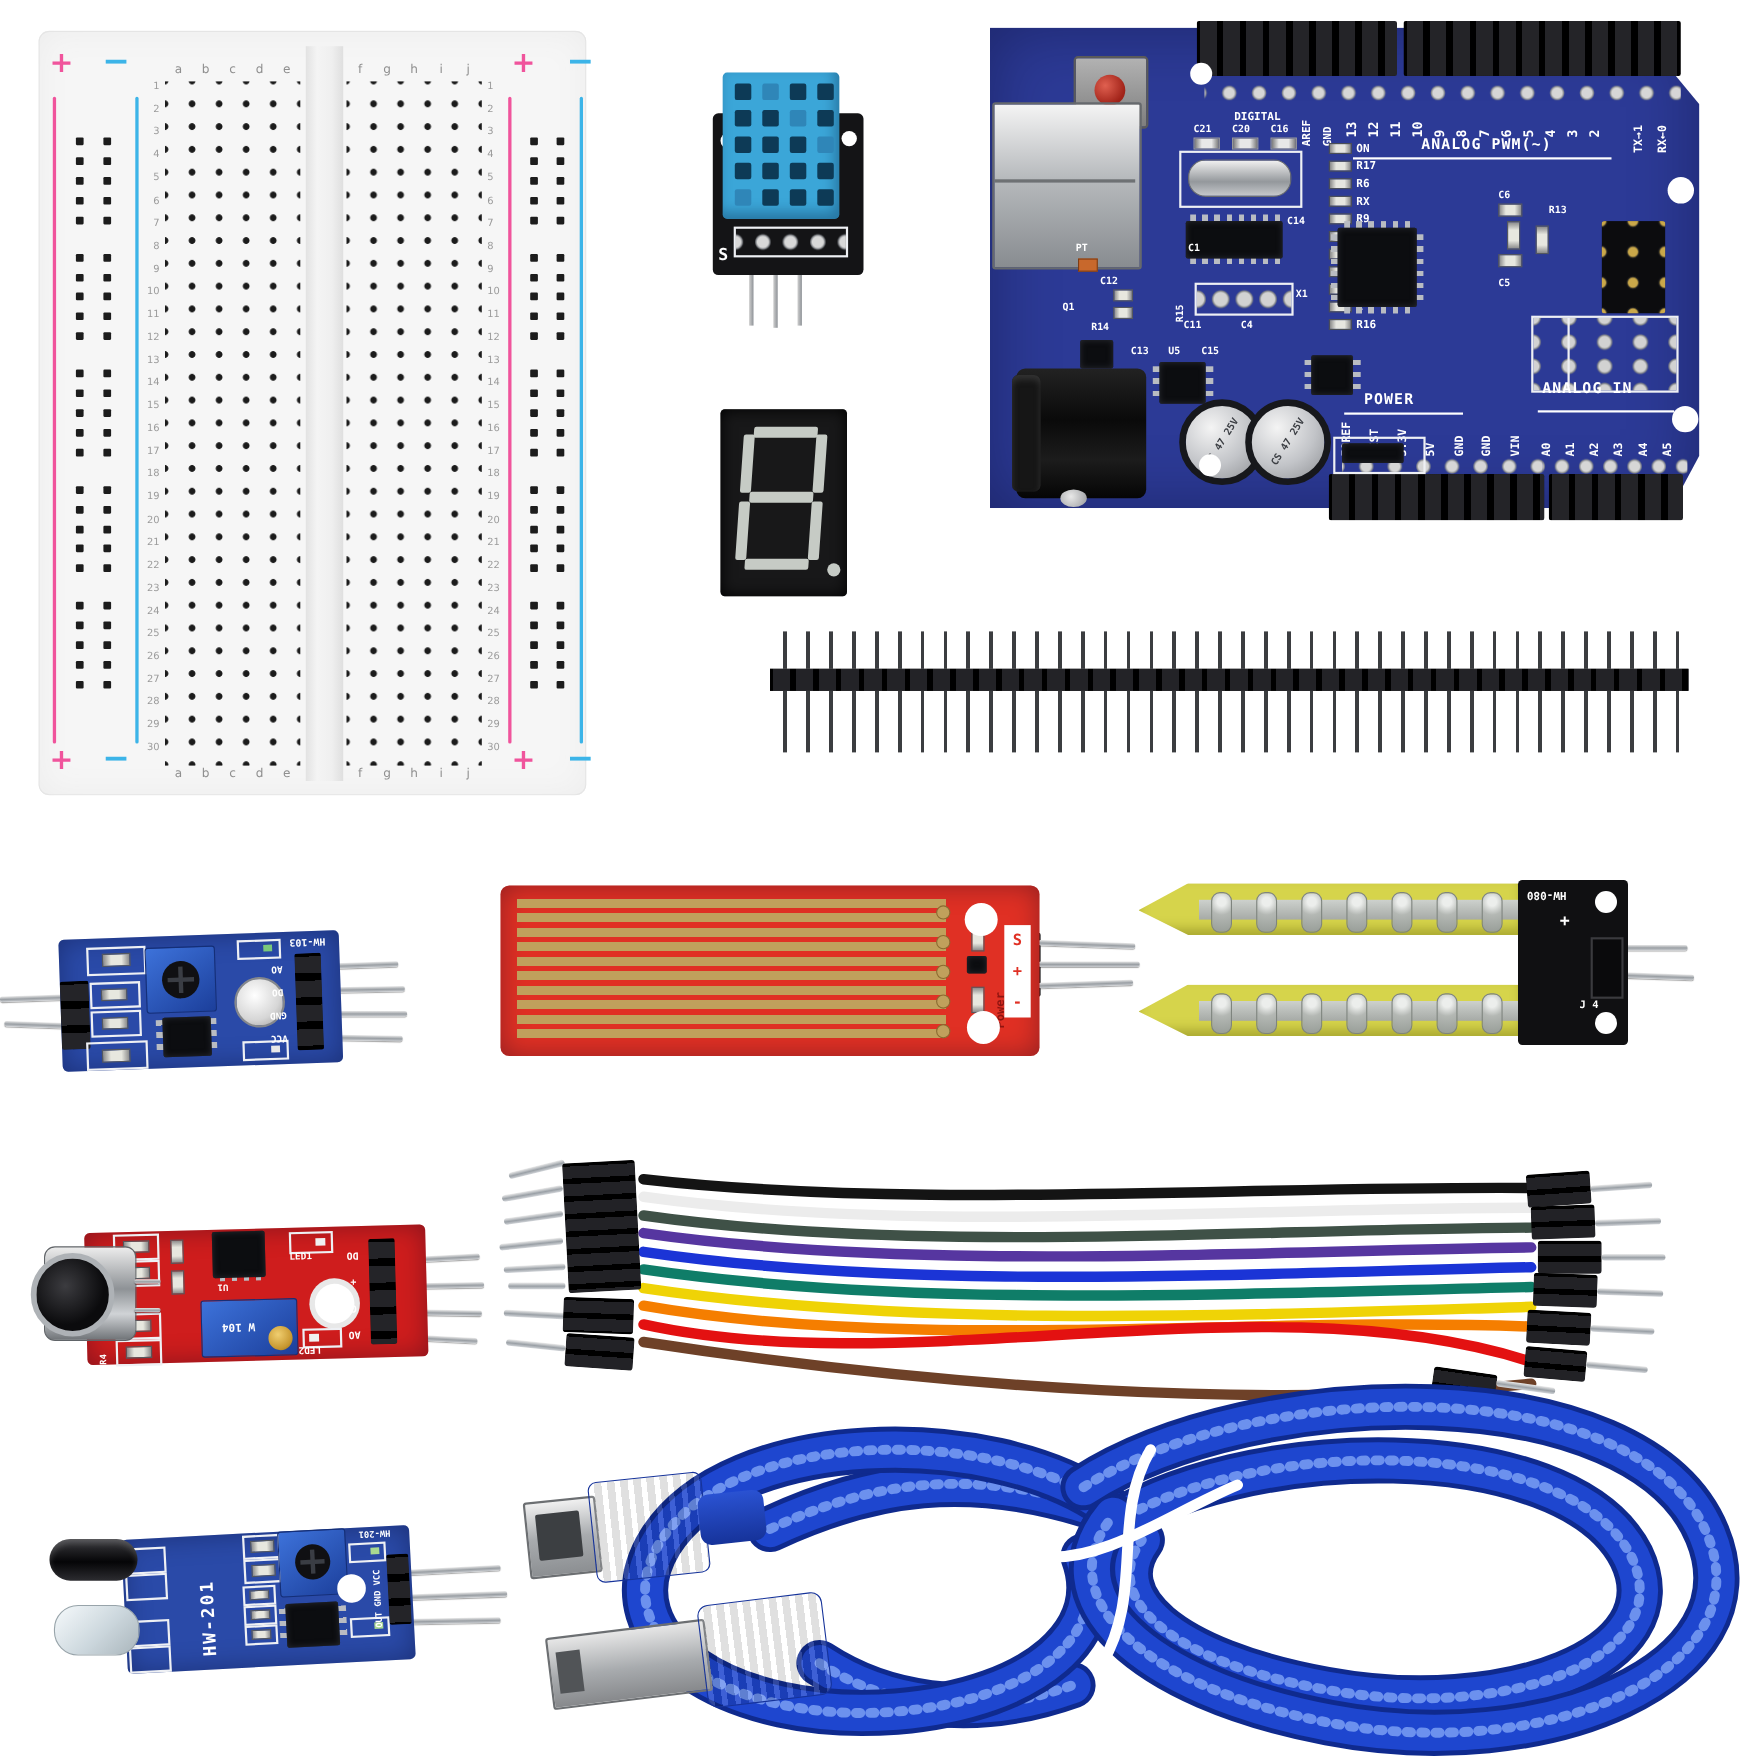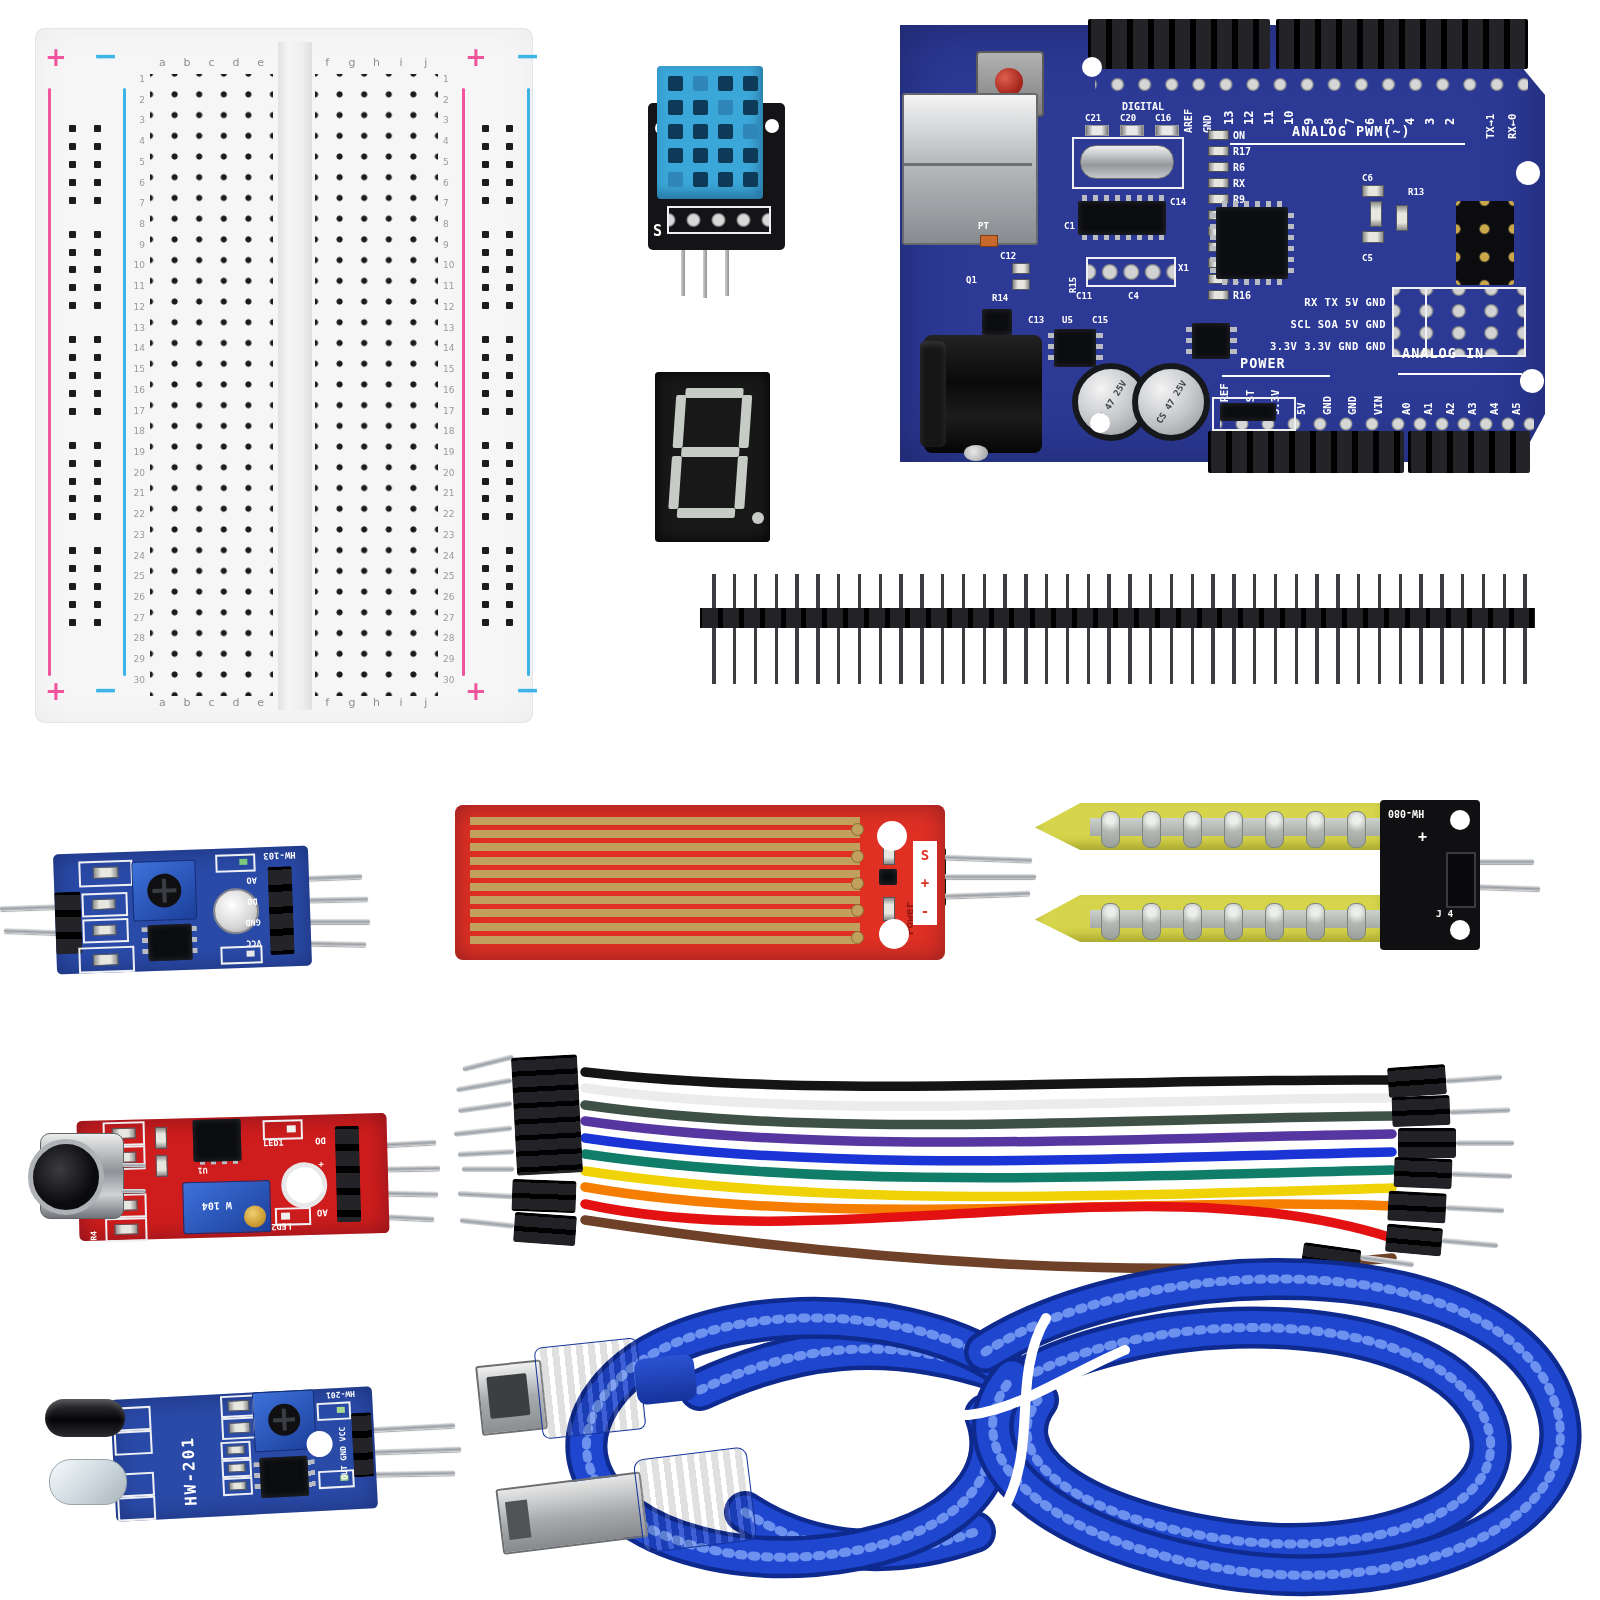--- a/index.html
+++ b/index.html
@@ -458,21 +458,21 @@
       <div class="abs" style="left:0;top:68px;width:128px;height:3px;background:#6e7174"></div>
     </div>
 
     <div class="silk" style="left:172px;top:112px;width:108px;height:48px"></div>
     <div class="abs" style="left:180px;top:120px;width:92px;height:32px;border-radius:16px;background:linear-gradient(180deg,#f0f0f0,#94989c 60%,#c6c9cc);border:1px solid #6a6d70"></div>
 
     <div class="legs-h" style="left:182px;top:170px;width:82px"></div>
     <div class="legs-h" style="left:182px;top:208px;width:82px"></div>
     <div class="ic" style="left:178px;top:176px;width:88px;height:34px"></div>
     <span class="ref" style="left:270px;top:172px">C14</span>
-    <span class="ref" style="left:164px;top:196px">C1</span>
+    <span class="ref" style="left:180px;top:196px">C1</span>
 
     <span class="ref" style="left:78px;top:196px">PT</span>
     <div class="abs" style="left:80px;top:210px;width:16px;height:10px;background:#c8682c;border:1px solid #7e3c14"></div>
     <span class="ref" style="left:66px;top:250px">Q1</span>
     <span class="ref" style="left:100px;top:226px">C12</span>
     <span class="ref" style="left:92px;top:268px">R14</span>
     <span class="ref vtxt" style="left:168px;top:238px;height:30px">R15</span>
     <div class="chip" style="left:112px;top:238px;width:16px;height:9px"></div>
     <div class="chip" style="left:112px;top:254px;width:16px;height:9px"></div>
 
@@ -500,25 +500,20 @@
 
     <div class="abs" style="left:556px;top:176px;width:58px;height:84px;background:#0c0c0e;border-radius:3px;background-image:radial-gradient(circle,#caa84a 4px,#1a1a1c 5.5px,rgba(0,0,0,0) 6.5px);background-size:29px 28px;background-position:14px 14px"></div>
     <span class="ref" style="left:462px;top:148px">C6</span>
     <span class="ref" style="left:508px;top:162px">R13</span>
     <span class="ref" style="left:462px;top:228px">C5</span>
     <div class="chip" style="left:462px;top:160px;width:20px;height:10px"></div>
     <div class="chip" style="left:462px;top:206px;width:20px;height:10px"></div>
     <div class="vchip" style="left:470px;top:176px;width:10px;height:24px"></div>
     <div class="vchip" style="left:496px;top:180px;width:10px;height:24px"></div>
 
-    <div class="brows" style="left:330px;top:266px;width:156px">
-        <span>RX TX 5V GND</span>
-        <span>SCL SOA 5V GND</span>
-        <span>3.3V 3.3V GND GND</span>
-      </div>
     <div class="silk" style="left:492px;top:262px;width:130px;height:66px;background-image:radial-gradient(circle,#d2d2d2 5px,#7c7f84 6.5px,rgba(0,0,0,0) 7.5px);background-size:32.5px 22px;background-position:16px 11px">
       <div class="abs" style="left:31px;top:0;width:2px;height:62px;background:#eef0f4"></div>
     </div>
 
     <span class="silktxt" style="left:340px;top:330px;font-size:13.5px;letter-spacing:1px">POWER</span>
     <div class="abs" style="left:322px;top:350px;width:108px;height:2px;background:#fff"></div>
     <span class="silktxt" style="left:502px;top:320px;font-size:13.5px;letter-spacing:1px">ANALOG IN</span>
     <div class="abs" style="left:498px;top:348px;width:124px;height:2px;background:#fff"></div>
 
     <div class="vpins pwr" style="left:318px;top:348px;width:182px;height:42px">

